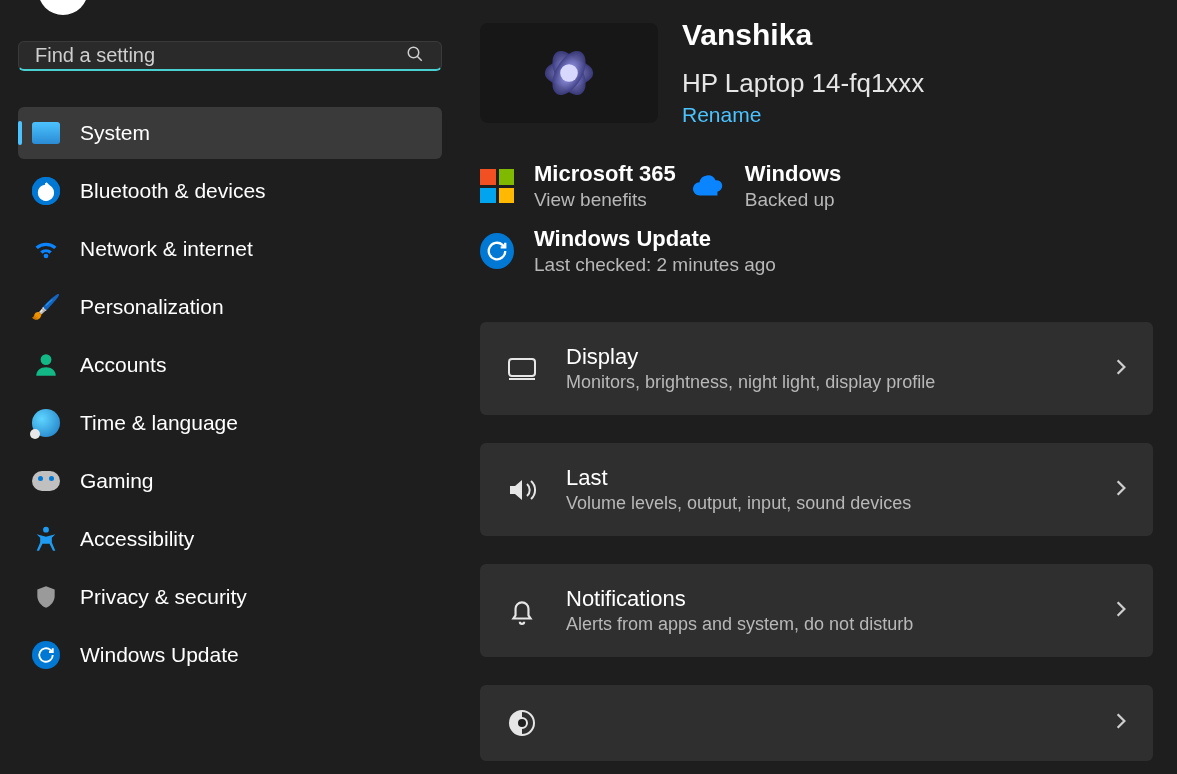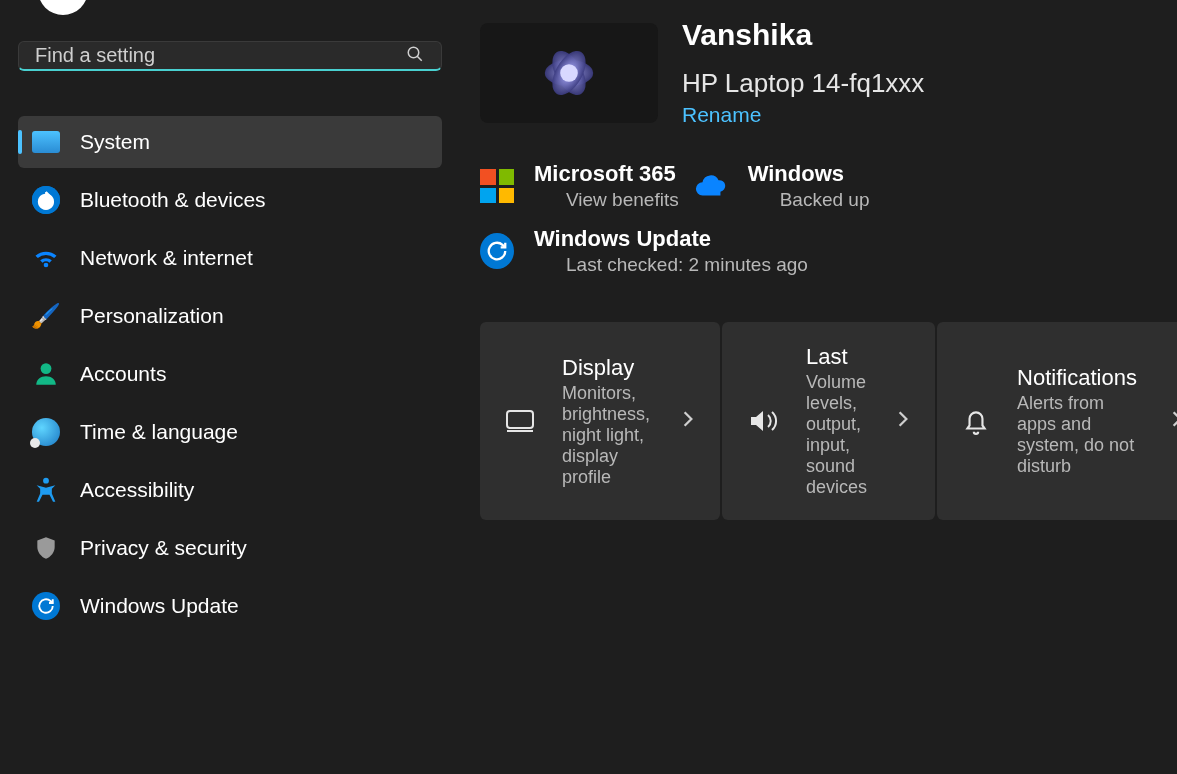--- a/index.html
+++ b/index.html
@@ -43,21 +43,21 @@
   }
   .search-input::placeholder { color: #cfcfcf; }
   .search-icon {
     position: absolute;
     right: 18px;
     top: 50%;
     transform: translateY(-50%);
     color: #cfcfcf;
   }
   .nav {
-    margin-top: 45px;
+    margin-top: 36px;
     display: flex;
     flex-direction: column;
     gap: 6px;
   }
   .nav-item {
     display: flex;
     align-items: center;
     gap: 20px;
     height: 52px;
     padding: 0 14px;
@@ -135,25 +135,25 @@
     display: flex;
     align-items: center;
     gap: 20px;
     cursor: pointer;
   }
   .status-icon {
     width: 34px; height: 34px;
     display:flex;align-items:center;justify-content:center;
   }
   .status-title { font-size: 22px; font-weight: 600; }
-  .status-sub   { font-size: 19px; color: #b8b8b8; margin-top: 2px; margin-left: 32px; }
+  .status-sub   { font-size: 19px; color: #b8b8b8; margin-top: 2px; }
   .settings-list {
     display: flex;
-    flex-direction: row;
-    gap: 2px;
+    flex-direction: column;
+    gap: 28px;
     margin-top: 26px;
     border-radius: 32px;
   }
   .setting-item {
     background: #2f2f2f;
     border-radius: 6px;
     display: flex;
     align-items: center;
     padding: 22px 26px;
     gap: 28px;
@@ -264,20 +264,26 @@
       <span>Accounts</span>
     </div>
 
     <div class="nav-item">
       <span class="nav-icon">
           <span class="ic-time"></span>
         </span>
       <span>Time &amp; language</span>
     </div>
 
+    <div class="nav-item">
+      <span class="nav-icon">
+          <span class="ic-game"></span>
+        </span>
+      <span>Gaming</span>
+    </div>
 
     <div class="nav-item">
       <span class="nav-icon ic-access">
         <svg viewBox="0 0 24 24" fill="#1e9bf0">
             <circle cx="12" cy="4" r="2.5"></circle>
             <path d="M4 8l8 2 8-2-3 3v4l3 7h-2l-3-6h-6l-3 6H4l3-7v-4z"></path>
           </svg>
       </span>
       <span>Accessibility</span>
     </div>

